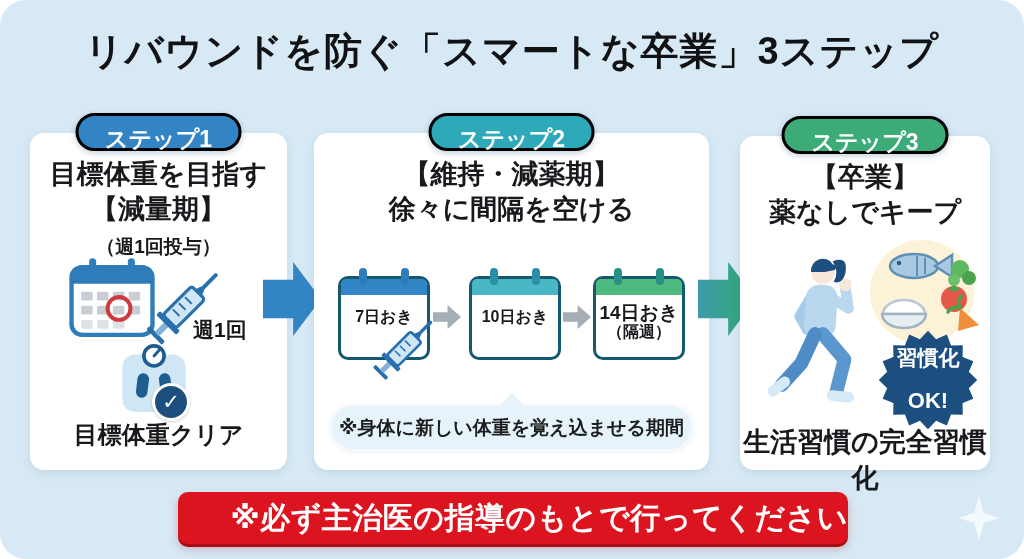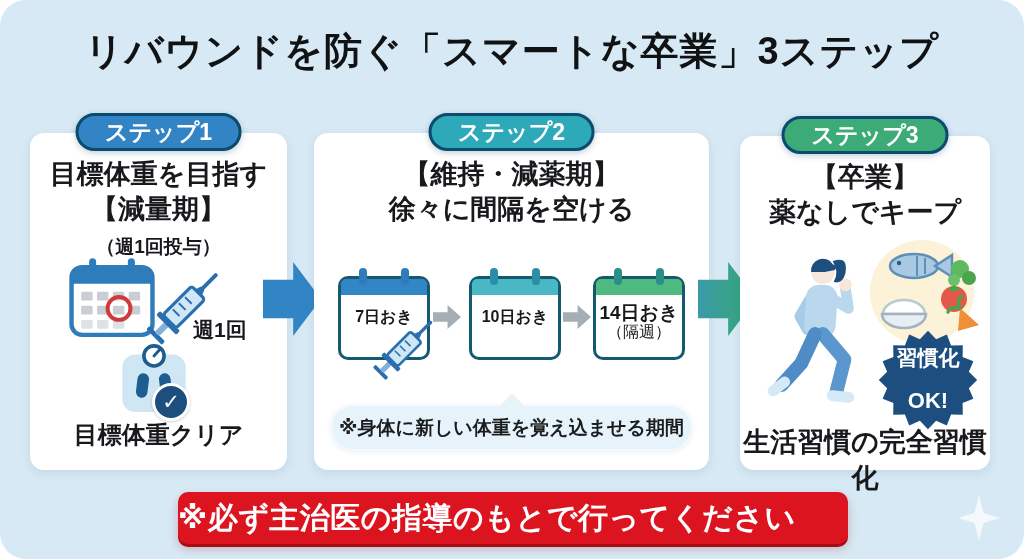--- a/index.html
+++ b/index.html
@@ -11,22 +11,22 @@
   .title { position:absolute; top:26px; left:0; width:100%; text-align:center;
            font-size:38px; font-weight:900; color:#101214; letter-spacing:1px; }
 
   .card { position:absolute; top:133px; height:337px; background:#ffffff; border-radius:14px;
           box-shadow:0 3px 10px rgba(40,90,130,.12); }
   .card1 { left:30px;  width:257px; }
   .card2 { left:314px; width:395px; }
   .card3 { left:740px; top:136px; width:250px; height:334px; }
 
   .badge { position:absolute; top:-20px; left:50%; transform:translateX(-50%);
-           height:38px; line-height:31px; padding:1px 27px; border-radius:22px;
-           border:3px solid #0c4a6e; color:#ffffff; font-size:23px; font-weight:900;
+           height:38px; line-height:31px; padding:8px 27px; border-radius:22px;
+           border:3px solid #000000; color:#ffffff; font-size:23px; font-weight:900;
            white-space:nowrap; box-shadow:0 2px 6px rgba(30,80,120,.28); }
   .badge.b1 { background:#3284c4; }
   .badge.b2 { background:#2ea9ba; }
   .badge.b3 { background:#3cab77; }
 
   .headings { position:absolute; top:24px; left:0; width:100%; text-align:center; }
   .hline { font-size:27px; font-weight:900; color:#17191c; line-height:1.28; }
   .sub   { font-size:19px; font-weight:800; color:#17191c; margin-top:8px; }
 
   
@@ -53,21 +53,21 @@
          border:3.5px solid #14596e; border-radius:10px; }
   .cal .hd { height:16px; border-radius:5px 5px 0 0; }
   .cal.c1 { left:24px; }  .cal.c1 .hd { background:#3386c6; }
   .cal.c2 { left:155px; } .cal.c2 .hd { background:#49b7c4; }
   .cal.c3 { left:279px; } .cal.c3 .hd { background:#4eba7f; }
   .peg { position:absolute; top:-11px; width:8px; height:17px; border-radius:4px; }
   .peg.p1 { left:18px; } .peg.p2 { right:18px; }
   .cal.c1 .peg { background:#2e7cb8; } .cal.c2 .peg { background:#2a8fa6; } .cal.c3 .peg { background:#2a8f86; }
   .cal .lbl { text-align:center; font-size:16px; font-weight:900; color:#17191c; margin-top:14px; line-height:1.05; }
   .cal.c3 .lbl { font-size:19px; margin-top:8px; }
-  .cal .lbl2 { text-align:center; font-size:16px; font-weight:400; color:#17191c; line-height:1.1; }
+  .cal .lbl2 { text-align:center; font-size:16px; font-weight:700; color:#17191c; line-height:1.1; }
   .mini-arrow { position:absolute; top:172px; width:28px; height:24px; background:#a4aeb4;
      clip-path:polygon(0% 30%, 52% 30%, 52% 0%, 100% 50%, 52% 100%, 52% 70%, 0% 70%); }
   .ma1 { left:119px; } .ma2 { left:249px; }
   .syr-wrap2 { position:absolute; left:52px; top:176px; width:78px; height:78px; }
   .bubble { position:absolute; left:16px; top:271px; width:363px; height:47px; background:#e7f3fa;
             border:2px solid #f4fafd; border-radius:24px; display:flex; align-items:center; justify-content:center;
             font-size:19px; font-weight:900; color:#1b1d1f; box-shadow:0 1px 4px rgba(50,100,140,.10); }
   .bubble::before { content:""; position:absolute; top:-13px; left:50%; transform:translateX(-50%);
             border-left:13px solid transparent; border-right:13px solid transparent;
             border-bottom:14px solid #e7f3fa; }
@@ -77,21 +77,21 @@
   .food-wrap  { position:absolute; left:122px; top:100px; width:120px; height:112px; }
   .stamp-wrap { position:absolute; left:136px; top:192px; width:104px; height:104px; }
   .stamp-text { position:absolute; inset:0; display:flex; flex-direction:column; align-items:center;
                 justify-content:center; color:#ffffff; font-weight:900; line-height:1.08;gap:20px; }
   .stamp-text .l1 { font-size:21px; } .stamp-text .l2 { font-size:22px; }
   .caption3 { position:absolute; top:288px; left:0; width:100%; text-align:center;
               font-size:27px; font-weight:900; color:#17191c; }
 
   
   .warning { position:absolute; left:178px; top:492px; width:670px; height:52px; border-radius:10px;
-             background:#dc1420; display:flex; align-items:center; justify-content:flex-start;
+             background:#dc1420; display:flex; align-items:center; justify-content:flex-end;
              color:#ffffff; font-size:30px; font-weight:900; letter-spacing:.5px;
              box-shadow:0 3px 0 #a80d15, 0 5px 10px rgba(150,10,20,.25); }
 
   .sparkle { position:absolute; left:958px; top:495px; width:42px; height:46px; background:#ffffff; opacity:.7;
      clip-path:polygon(50% 0%, 61% 39%, 100% 50%, 61% 61%, 50% 100%, 39% 61%, 0% 50%, 39% 39%); }
 </style>
 </head>
 <body>
 
 <div class="canvas">

